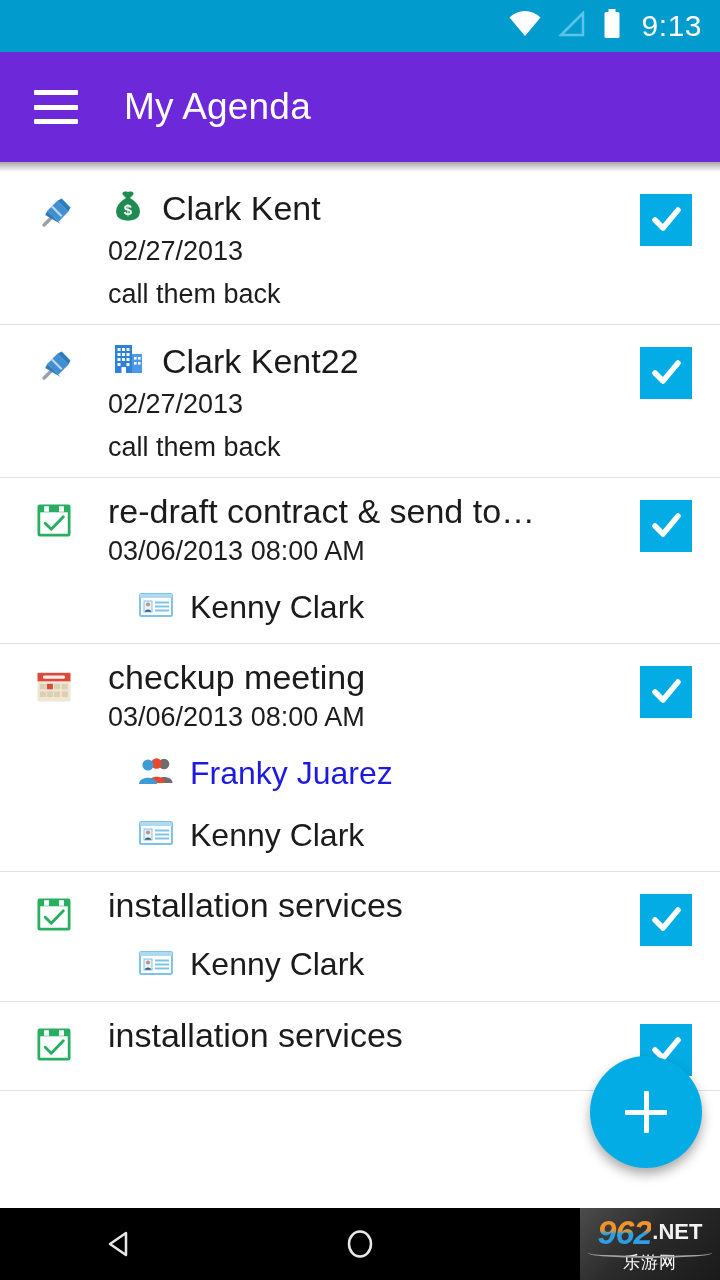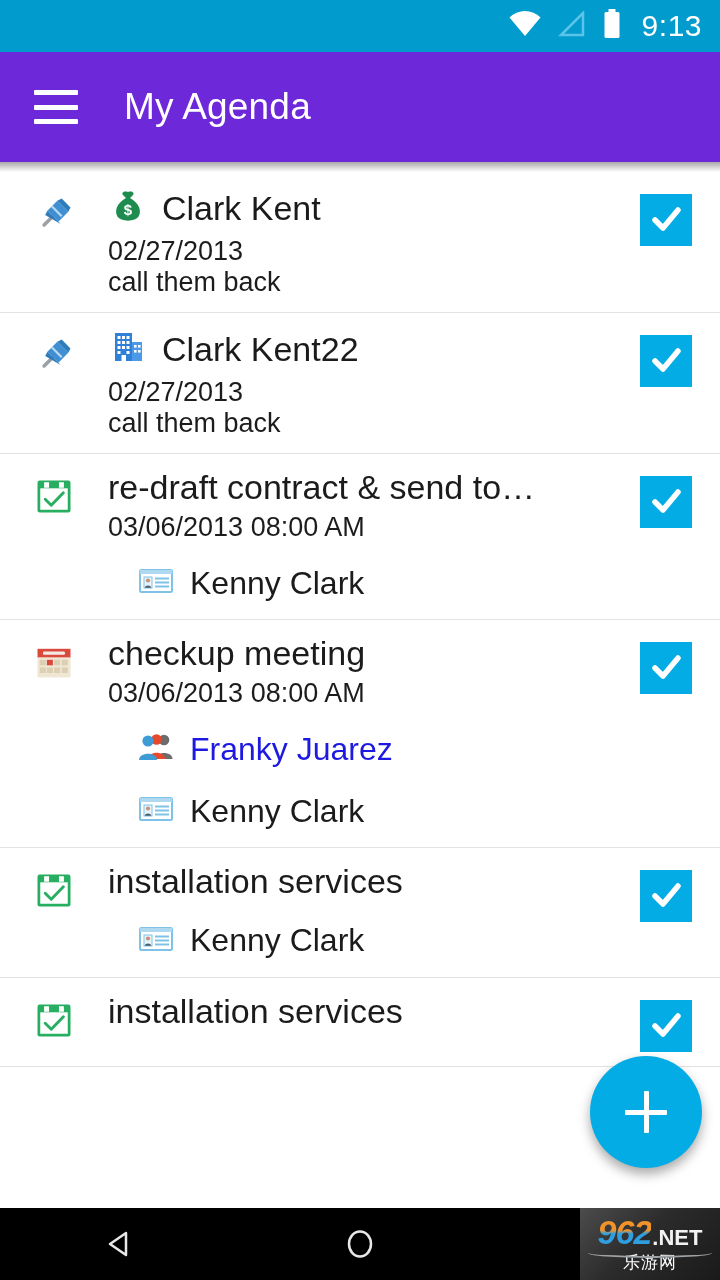--- a/index.html
+++ b/index.html
@@ -69,21 +69,21 @@
 
   .title-line{ display:flex; align-items:center; gap:14px; }
   .row-title{
     font-size:34px; color:#1b1b1b; font-weight:400;
     white-space:nowrap; line-height:1.12;
   }
   .row-date{
     font-size:27px; color:#1c1c1c; margin-top:6px; line-height:1.15;
   }
   .row-note{
-    font-size:27px; color:#1c1c1c; line-height:1.15;
+    font-size:27px; color:#1c1c1c; margin-top:12px; line-height:1.15;
   }
   .sub-line{
     display:flex; align-items:center; gap:14px; margin-top:18px; padding-left:28px;
   }
   .sub-text{ font-size:32px; color:#1b1b1b; }
   .sub-text.link{ color:#1d19e0; }
 
   
   .checkbox{
     width:52px; height:52px; background:#03ACE4;
@@ -112,21 +112,21 @@
   }
   .nav-btn{ flex:1 1 0; display:flex; align-items:center; justify-content:center; cursor:pointer; }
 
   
   #watermark{
     position:absolute; right:0; bottom:0; width:140px; height:72px;
     background:linear-gradient(135deg,#4c4c4c 0%, #2b2b2b 45%, #1a1a1a 100%);
     z-index:7; overflow:hidden;
     display:flex; flex-direction:column; align-items:center; justify-content:center;
   }
-  #wm-top{ display:flex; align-items:flex-end; line-height:1; }
+  #wm-top{ display:flex; align-items:center; line-height:1; }
   #wm-962{
     font-size:34px; font-weight:bold; font-style:italic;
     background:linear-gradient(to bottom,#f0932b 0%, #f0932b 45%, #2f9fe0 55%, #2f9fe0 100%);
     -webkit-background-clip:text; background-clip:text; color:transparent;
     letter-spacing:-1px;
   }
   #wm-net{ font-size:22px; font-weight:bold; color:#f2f2f2; margin-left:1px; }
   #wm-cn{ font-size:17px; color:#fff; margin-top:2px; letter-spacing:1px; }
   #wm-swoosh{
     position:absolute; left:8px; right:8px; top:40px; height:10px;

